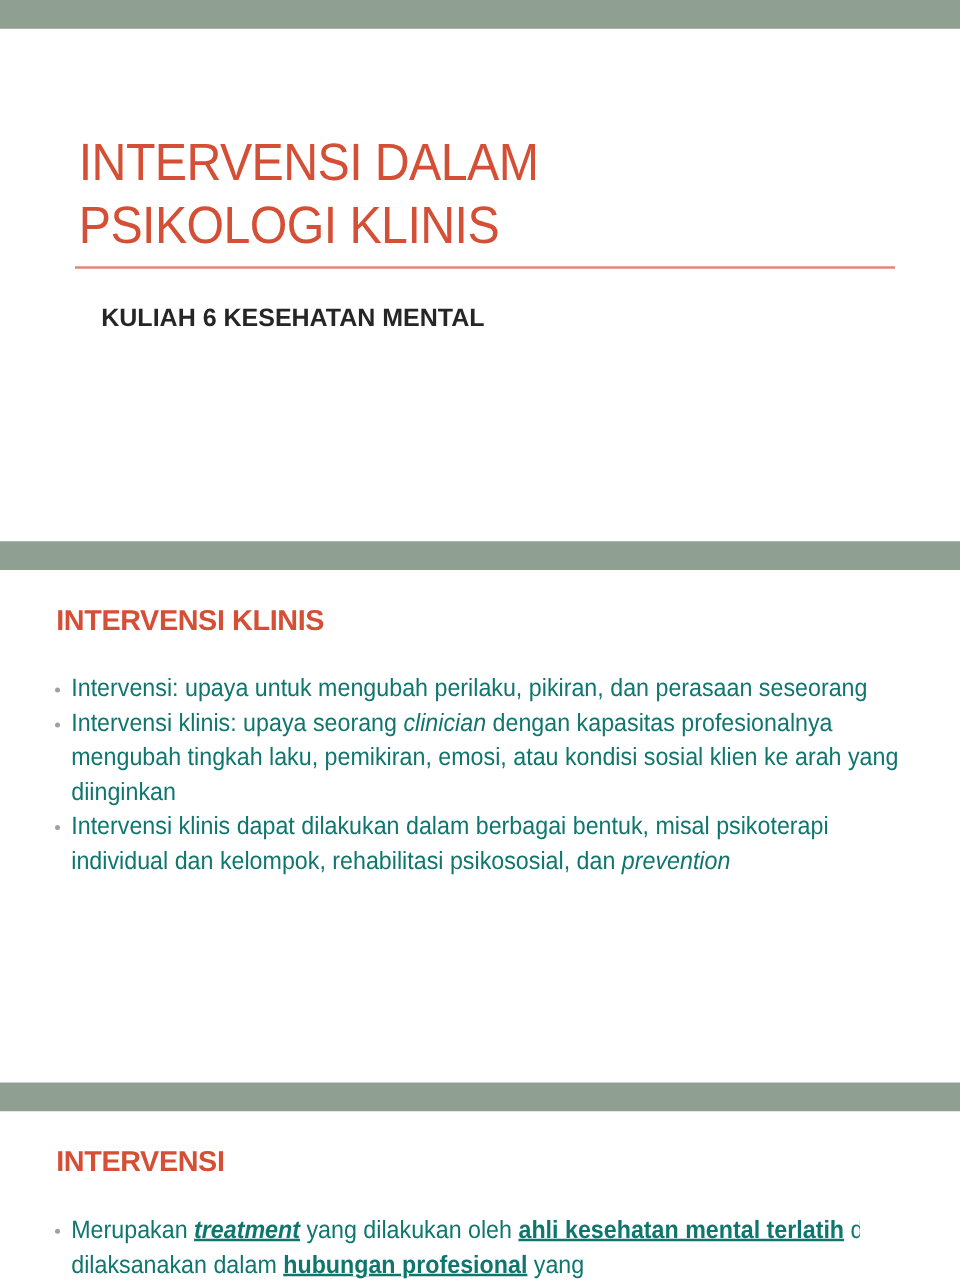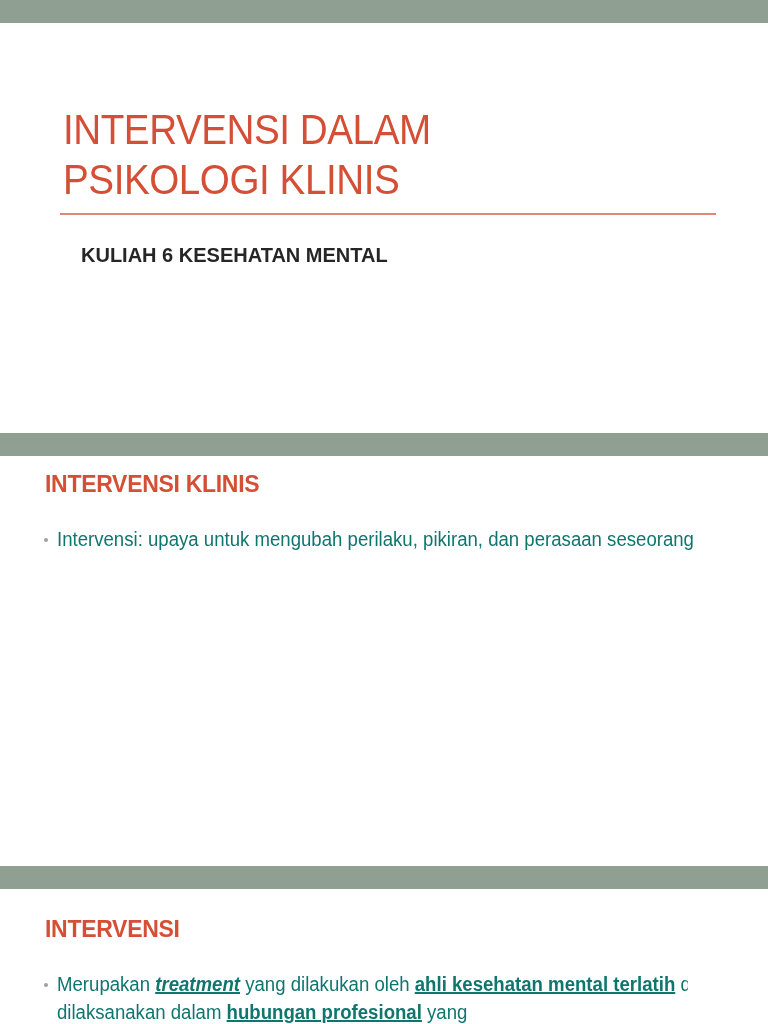--- a/index.html
+++ b/index.html
@@ -111,26 +111,34 @@
   <div class="slide" style="top:0;height:433px;">
     <h1 class="title">
       <span>INTERVENSI DALAM</span><br>
       <span>PSIKOLOGI KLINIS</span>
     </h1>
     <div class="divider"></div>
     <p class="subtitle">KULIAH 6 KESEHATAN MENTAL</p>
   </div>
 
   <div class="band" style="top:433px;"></div>
-  <div class="slide" style="top:444px;height:410px;padding-left:28px;">
+  <div class="slide" style="top:456px;height:410px;padding-left:28px;">
     <h2 class="heading" style="top:27px;">INTERVENSI KLINIS</h2>
     <ul class="bullets" style="top:82px;">
       <li>
         <span class="bullet-dot"></span>
         <span class="condensed"><span>Intervensi: upaya untuk mengubah perilaku, pikiran, dan perasaan seseorang</span></span>
+      </li>
+      <li>
+        <span class="bullet-dot"></span>
+        <span class="condensed"><span>Intervensi klinis: upaya seorang </span><span class="it">clinician</span><span> dengan kapasitas profesionalnya mengubah tingkah laku, pemikiran, emosi, atau kondisi sosial klien ke arah yang diinginkan</span></span>
+      </li>
+      <li>
+        <span class="bullet-dot"></span>
+        <span class="condensed"><span>Intervensi klinis dapat dilakukan dalam berbagai bentuk, misal psikoterapi individual dan kelompok, rehabilitasi psikososial, dan </span><span class="it">prevention</span></span>
       </li>
     </ul>
   </div>
 
   <div class="band" style="top:866px;"></div>
   <div class="slide" style="top:889px;height:135px;overflow:hidden;">
     <h2 class="heading" style="top:27px;">INTERVENSI</h2>
     <ul class="bullets" style="top:82px;">
       <li>
         <span class="bullet-dot"></span>

